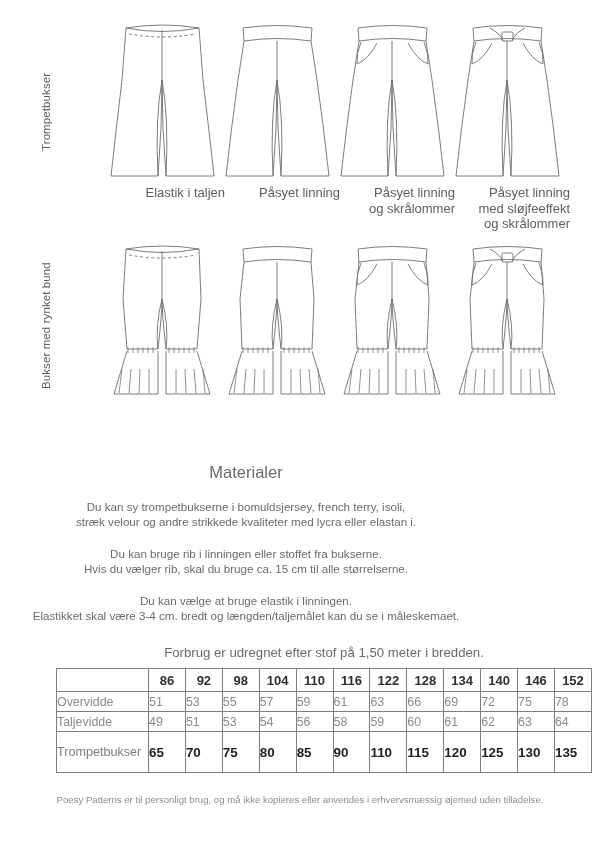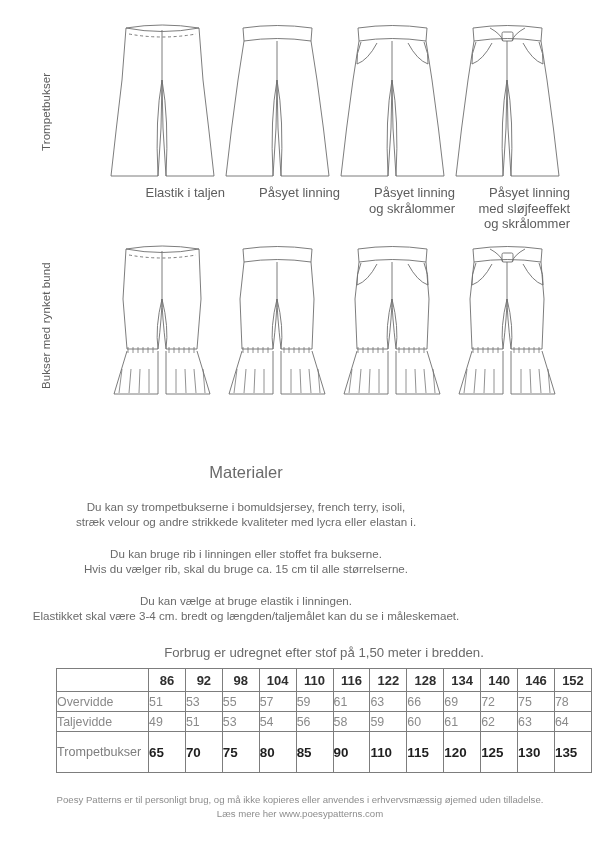--- a/index.html
+++ b/index.html
@@ -411,14 +411,13 @@
         <td>125</td>
         <td>130</td>
         <td>135</td>
       </tr>
     </tbody>
   </table>
 </div>
 
 <div id="footer">
   <div class="foot-line">Poesy Patterns er til personligt brug, og må ikke kopieres eller anvendes i erhvervsmæssig øjemed uden tilladelse.</div>
-  <div class="foot-line">Læs mere her www.poesypatterns.com</div>
 </div>
 
 </body></html>

